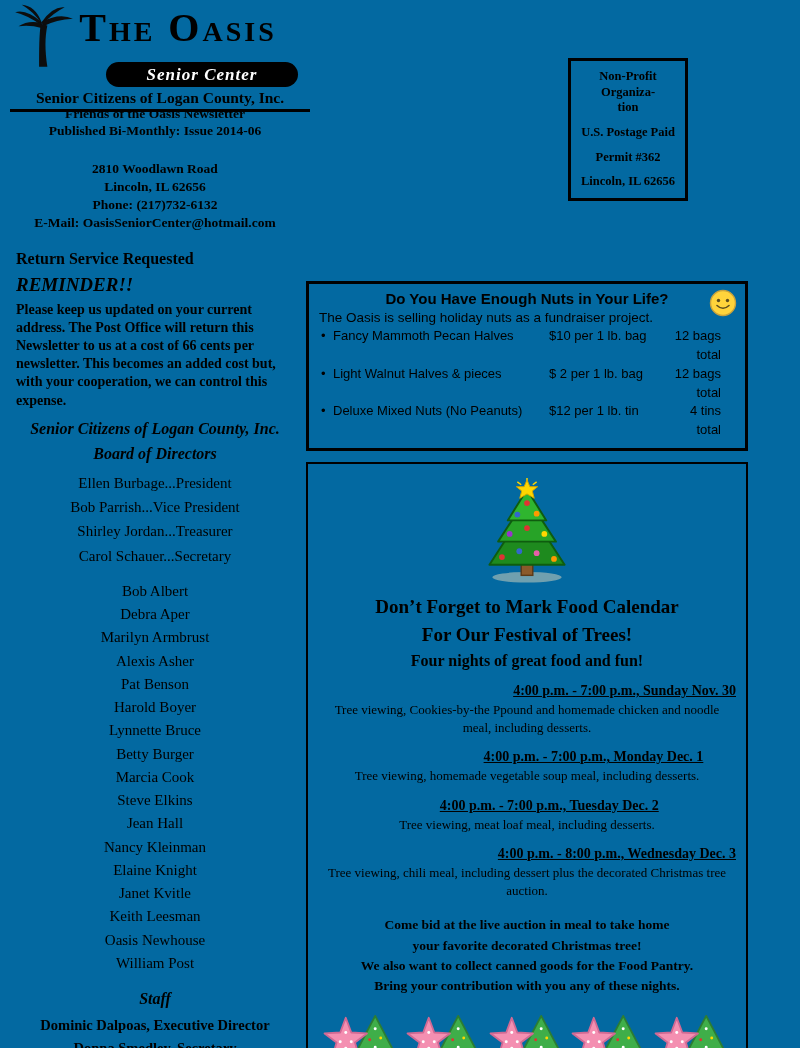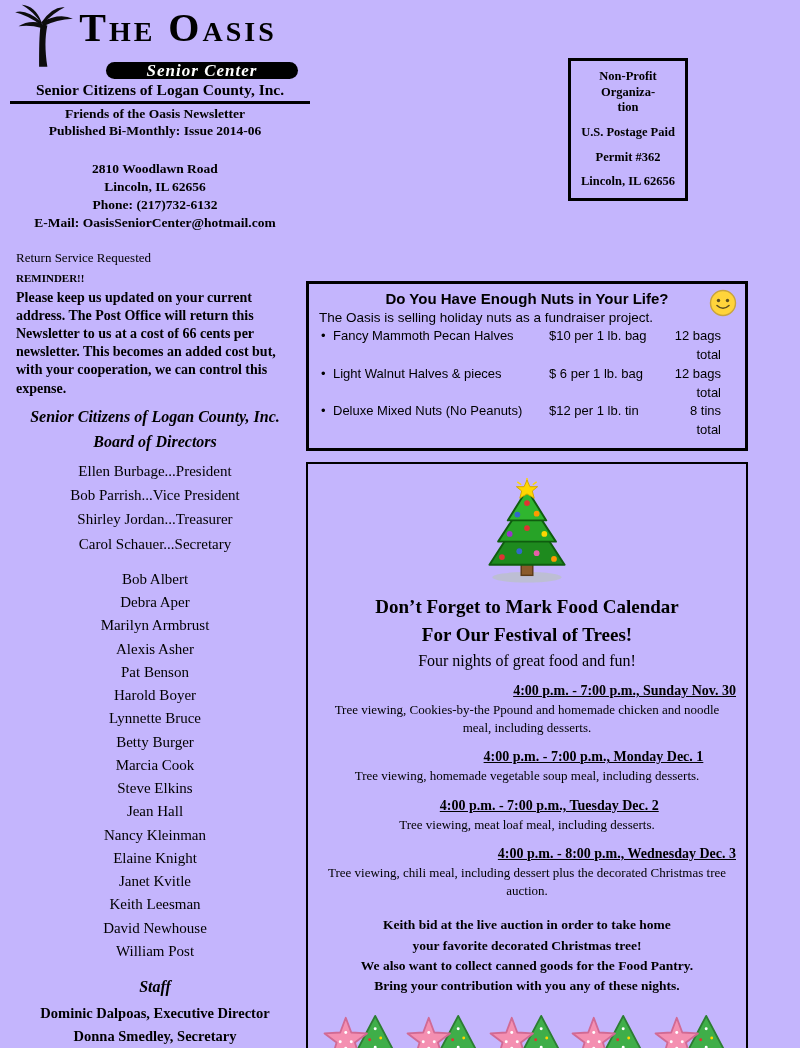--- a/index.html
+++ b/index.html
@@ -1,33 +1,33 @@
 <!DOCTYPE html>
 <html><head>
 <meta charset="utf-8">
 <style>
   * { margin: 0; padding: 0; box-sizing: border-box; }
   body { background: #fff; font-family: "Liberation Serif", serif; color: #000; }
   .page {
     position: relative; width: 800px; height: 1048px; margin: 0 auto;
-    background: #c4b5fd; overflow: hidden;
+    background: #0369a1; overflow: hidden;
   }
 
   
   .masthead { position: absolute; left: 10px; top: 4px; width: 300px; }
   .logo-top { position: relative; height: 58px; }
   .palm { position: absolute; left: 0; top: 0; width: 78px; height: 66px; }
   .logo-title {
     position: absolute; left: 36px; top: 4px; width: 264px;
     font-family: "Liberation Serif", serif; font-weight: bold;
     font-variant: small-caps; font-size: 40px; letter-spacing: 3px;
     text-align: center; line-height: 1;
   }
   .logo-band {
-    margin-left: 96px; width: 192px; height: 17px; background: #000;
+    margin-left: 96px; width: 192px; height: 25px; background: #000;
     border-radius: 13px; display: flex; align-items: center; justify-content: center;
   }
   .logo-band span {
     color: #fff; font-style: italic; font-weight: bold; font-size: 17px;
     font-family: "Liberation Serif", serif; letter-spacing: 1px;
   }
   .org-line {
     margin-top: 2px; font-weight: bold; font-size: 15.5px; text-align: center;
     border-bottom: 3px solid #000; padding-bottom: 2px;
   }
@@ -39,22 +39,22 @@
     font-weight: bold; font-size: 12.5px; line-height: 1.25;
   }
   .postage-box .pline { margin-bottom: 0; }
   .postage-box .gap { margin-top: 9px; }
 
   
   .left-col { position: absolute; left: 6px; top: 106px; width: 298px; }
   .center { text-align: center; }
   .newsletter-info { font-weight: bold; font-size: 13.5px; line-height: 1.25; }
   .address-block { margin-top: 20px; font-weight: bold; font-size: 13.5px; line-height: 1.35; }
-  .return-line { margin-top: 17px; font-weight: normal; font-size: 13px; padding-left: 10px; }
-  .reminder-title { margin-top: 6px; font-weight: bold; font-size: 11px; padding-left: 10px; }
+  .return-line { margin-top: 17px; font-weight: bold; font-size: 16px; padding-left: 10px; }
+  .reminder-title { margin-top: 6px; font-weight: bold; font-size: 19px; padding-left: 10px; font-style: italic; }
   .reminder-body {
     margin-top: 5px; padding-left: 10px; padding-right: 4px;
     font-weight: bold; font-size: 14px; line-height: 1.3; text-align: left;
   }
   .board { margin-top: 10px; text-align: center; }
   .board-org { font-style: italic; font-weight: bold; font-size: 16px; }
   .board-title { font-style: italic; font-weight: bold; font-size: 16px; margin-top: 7px; }
   .officers { margin-top: 8px; font-size: 15px; line-height: 1.62; }
   .members { margin-top: 12px; font-size: 15px; line-height: 1.55; text-align: center; }
   .staff-title { font-style: italic; font-weight: bold; font-size: 16px; margin-top: 15px; }
@@ -77,21 +77,21 @@
   .nut-qty { text-align: right; padding-right: 14px; }
 
   .festival-box {
     margin-top: 11px; border: 2px solid #000; min-height: 612px;
     display: flex; flex-direction: column; align-items: center;
     padding: 14px 10px 6px 10px; text-align: center;
   }
   .tree-img { width: 118px; height: 106px; }
   .fest-h1 { font-weight: bold; font-size: 19px; margin-top: 12px; }
   .fest-h2 { font-weight: bold; font-size: 19px; margin-top: 6px; }
-  .fest-h3 { font-weight: normal; font-size: 16px; margin-top: 6px; }
+  .fest-h3 { font-weight: bold; font-size: 16px; margin-top: 6px; }
   .event { margin-top: 13px; }
   .event-time { font-weight: bold; font-size: 14px; text-decoration: underline; text-align: right; }
   .event-desc { font-size: 13px; line-height: 1.35; margin-top: 2px; padding: 0 4px; }
   .closings { margin-top: 16px; }
   .closing { font-weight: bold; font-size: 13.5px; line-height: 1.5; }
   .cookie-row {
     margin-top: auto; display: flex; justify-content: space-between;
     width: 100%; padding: 4px 2px 0 2px;
   }
   .cookie-pair { width: 84px; height: 56px; }
@@ -164,21 +164,21 @@
         <div>Harold Boyer</div>
         <div>Lynnette Bruce</div>
         <div>Betty Burger</div>
         <div>Marcia Cook</div>
         <div>Steve Elkins</div>
         <div>Jean Hall</div>
         <div>Nancy Kleinman</div>
         <div>Elaine Knight</div>
         <div>Janet Kvitle</div>
         <div>Keith Leesman</div>
-        <div>David Newhouse</div>
+        <div>Oasis Newhouse</div>
         <div>William Post</div>
       </div>
       <div class="staff-title">Staff</div>
       <div class="staff-list">
         <div>Dominic Dalpoas, Executive Director</div>
         <div>Donna Smedley, Secretary</div>
       </div>
     </div>
   </aside>
 
@@ -196,27 +196,27 @@
       </span>
       <div class="nuts-intro">The Oasis is selling holiday nuts as a fundraiser project.</div>
       <div class="nuts-rows">
         <div class="nuts-row">
           <span class="nut-name">Fancy Mammoth Pecan Halves</span>
           <span class="nut-price">$10 per 1 lb. bag</span>
           <span class="nut-qty">12 bags total</span>
         </div>
         <div class="nuts-row">
           <span class="nut-name">Light Walnut Halves &amp; pieces</span>
-          <span class="nut-price">$ 6 per 1 lb. bag</span>
+          <span class="nut-price">$ 2 per 1 lb. bag</span>
           <span class="nut-qty">12 bags total</span>
         </div>
         <div class="nuts-row">
           <span class="nut-name">Deluxe Mixed Nuts (No Peanuts)</span>
           <span class="nut-price">$12 per 1 lb. tin</span>
-          <span class="nut-qty">8 tins total</span>
+          <span class="nut-qty">4 tins total</span>
         </div>
       </div>
     </div>
 
     <div class="festival-box">
       <div class="tree-img">
         <svg viewBox="0 0 120 110" width="118" height="106" aria-hidden="true">
           <ellipse cx="60" cy="103" rx="36" ry="5.5" fill="#b9c4b9" opacity="0.6"></ellipse>
           <rect x="54" y="86" width="12" height="15" fill="#8B5A2B" stroke="#5c3a17" stroke-width="1.5"></rect>
           <g stroke="#0f5c0f" stroke-width="2" stroke-linejoin="round">
@@ -260,21 +260,21 @@
       <div class="event">
         <div class="event-time">4:00 p.m. - 7:00 p.m., Tuesday Dec. 2</div>
         <div class="event-desc">Tree viewing, meat loaf meal, including desserts.</div>
       </div>
       <div class="event">
         <div class="event-time">4:00 p.m. - 8:00 p.m.,  Wednesday Dec. 3</div>
         <div class="event-desc">Tree viewing, chili meal, including dessert plus the decorated Christmas tree auction.</div>
       </div>
 
       <div class="closings">
-        <div class="closing">Keith bid at the live auction in order to take home</div>
+        <div class="closing">Come bid at the live auction in meal to take home</div>
         <div class="closing">your favorite decorated Christmas tree!</div>
         <div class="closing">We also want to collect canned goods for the Food Pantry.</div>
         <div class="closing">Bring your contribution with you any of these nights.</div>
       </div>
 
       <div class="cookie-row">
 
         <svg class="cookie-pair" viewBox="0 0 90 60" aria-hidden="true">
           <g>
             <path d="M60 6 L80 44 L40 44 Z" fill="#3fae49" stroke="#2c7d33" stroke-width="2" stroke-linejoin="round"></path>

